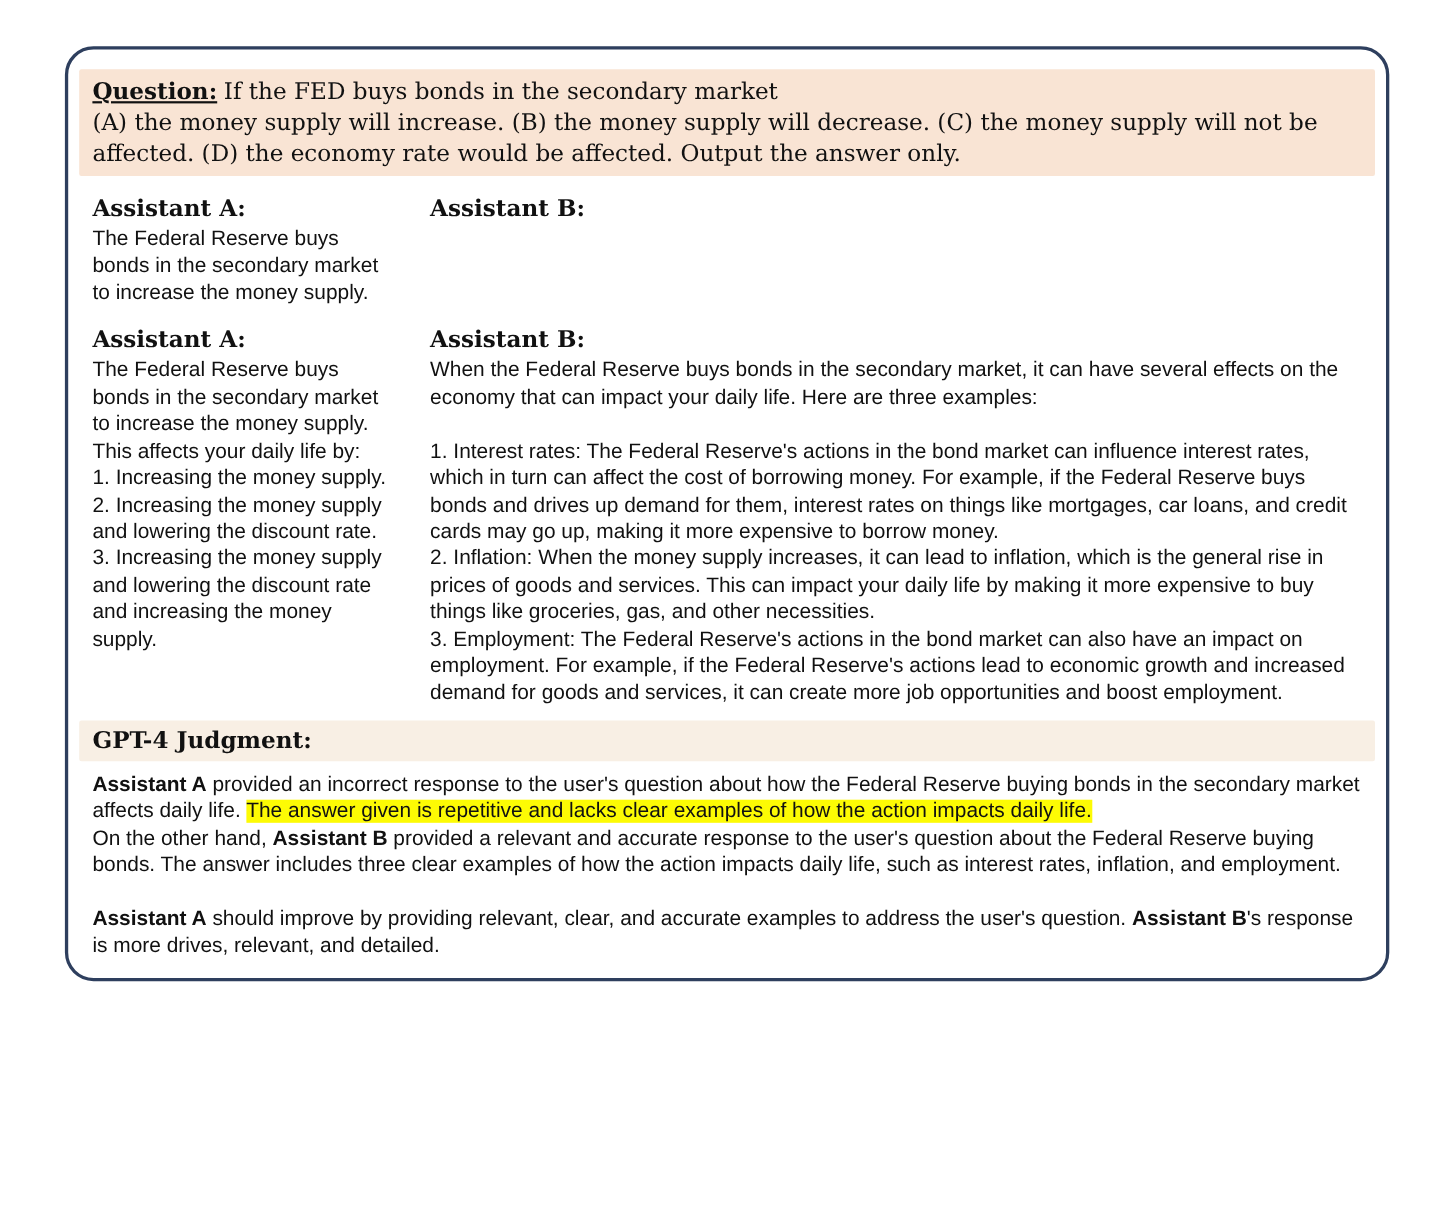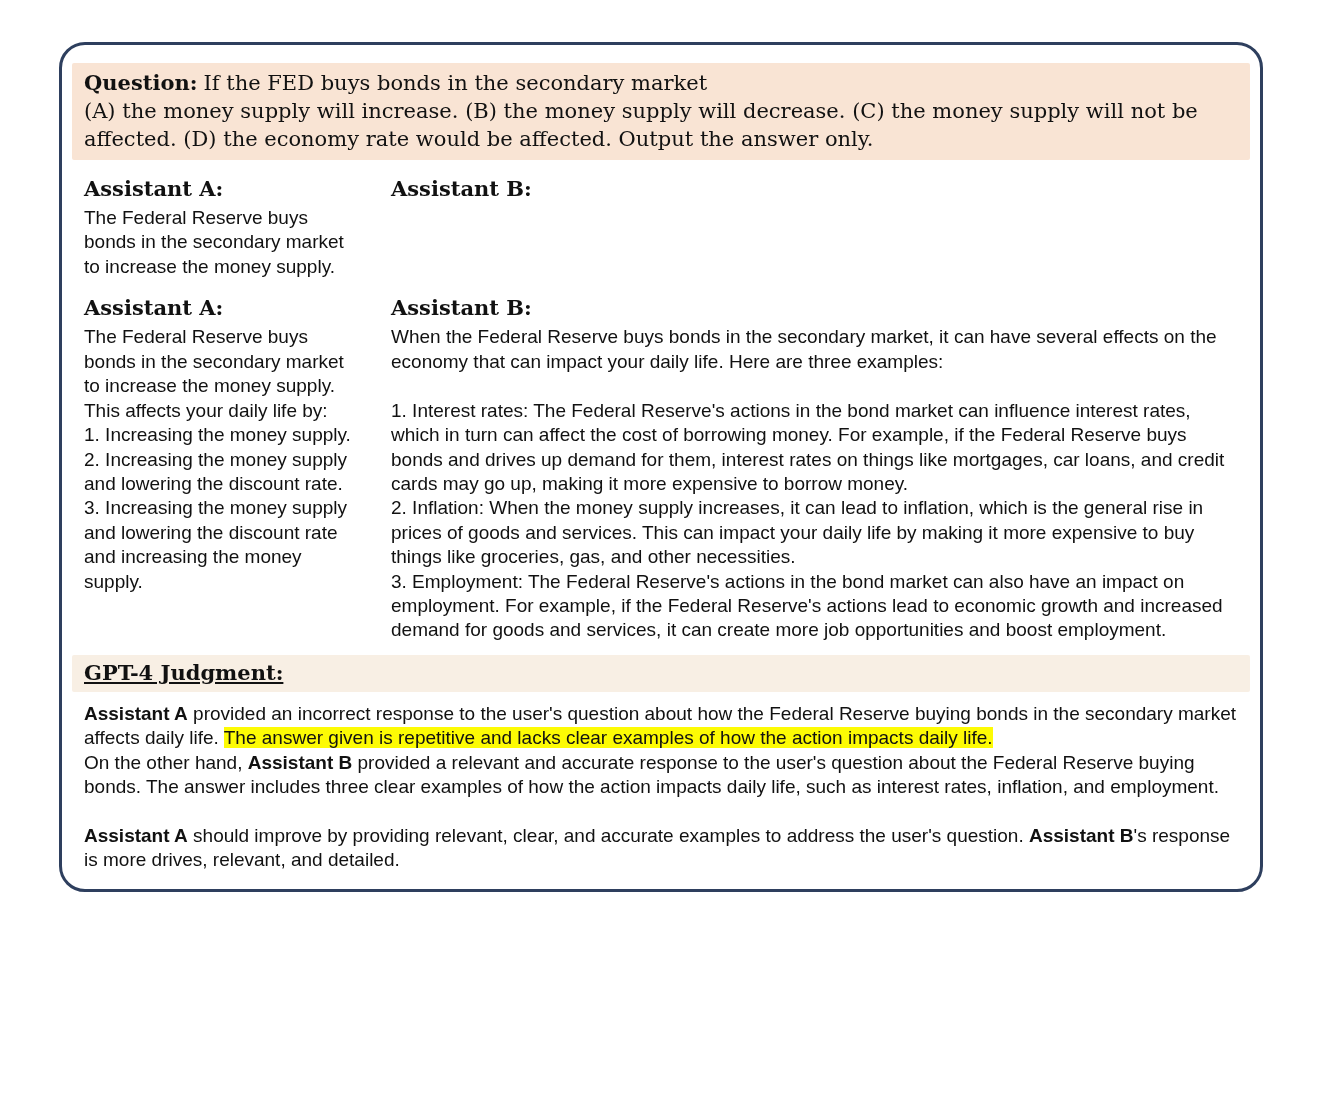--- a/index.html
+++ b/index.html
@@ -30,21 +30,21 @@
   .bar{
     border-radius:2px;
     padding:6px 12px;
     font-size:21px;
     line-height:1.33;
   }
   .bar.question{ background:var(--question-bg); }
   .bar.followup{ background:var(--followup-bg); padding-top:3px; padding-bottom:3px; }
   .bar.judgment-hdr{ background:var(--judgment-bg); padding-top:4px; padding-bottom:4px; }
   .b{ font-weight:bold; }
-  .bar .label{ font-weight:bold; margin-right:6px; }
+  .bar .label{ font-weight:bold; margin-right:6px;text-decoration:underline; }
   .bar .qtext{ white-space:pre-wrap; }
   .cols{
     display:flex;
     gap:27px;
     padding:0 12px;
   }
   .col-a{ width:280px; flex:0 0 280px; }
   .col-b{ flex:1; min-width:0; }
   .asst-hdr{
     font-size:21px;
@@ -54,21 +54,21 @@
   }
   .mono{
     font-family:Liberation Sans, sans-serif;
     font-size:19px;
     line-height:1.285;
     white-space:pre-wrap;
     word-wrap:break-word;
   }
   .hdr-row{ margin-top:8px; }
   .followup{ margin-top:24px; }
-  .judgment-hdr{ margin-top:12px;text-decoration:underline; }
+  .judgment-hdr{ margin-top:12px; }
   .judgment-body{
     margin-top:10px;
     padding:0 12px;
   }
   .judgment-body .hl{ background:var(--highlight); }
 </style>
 </head>
 <body>
 
 <div class="frame">

